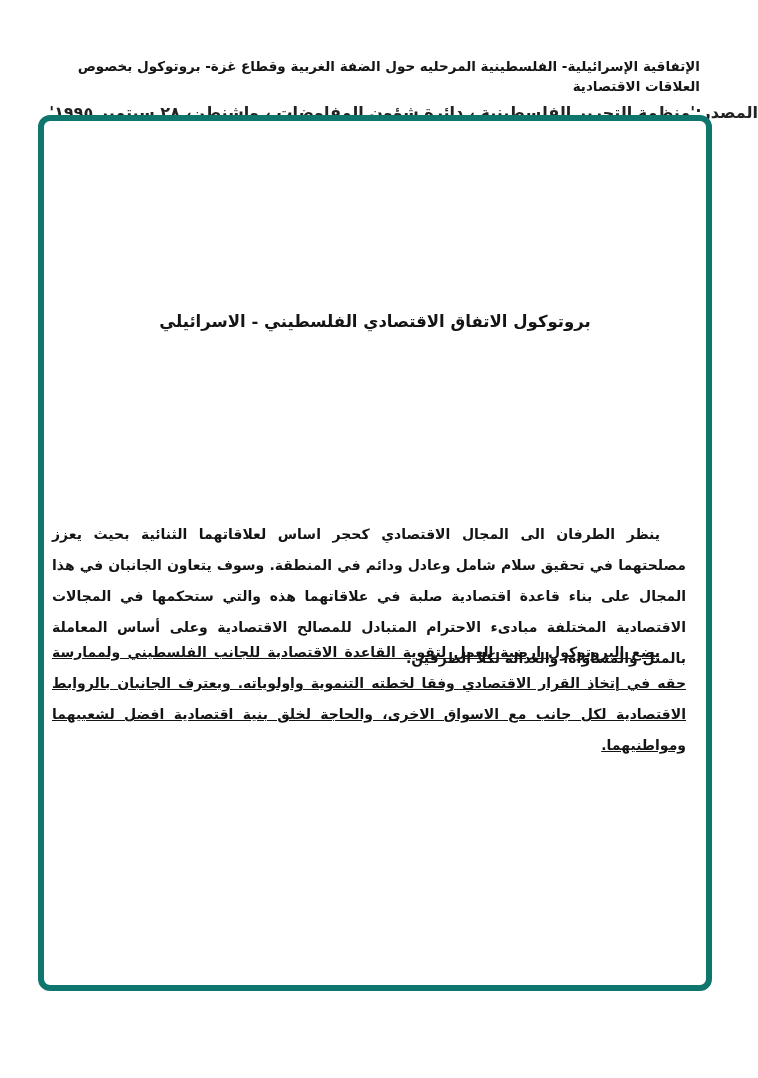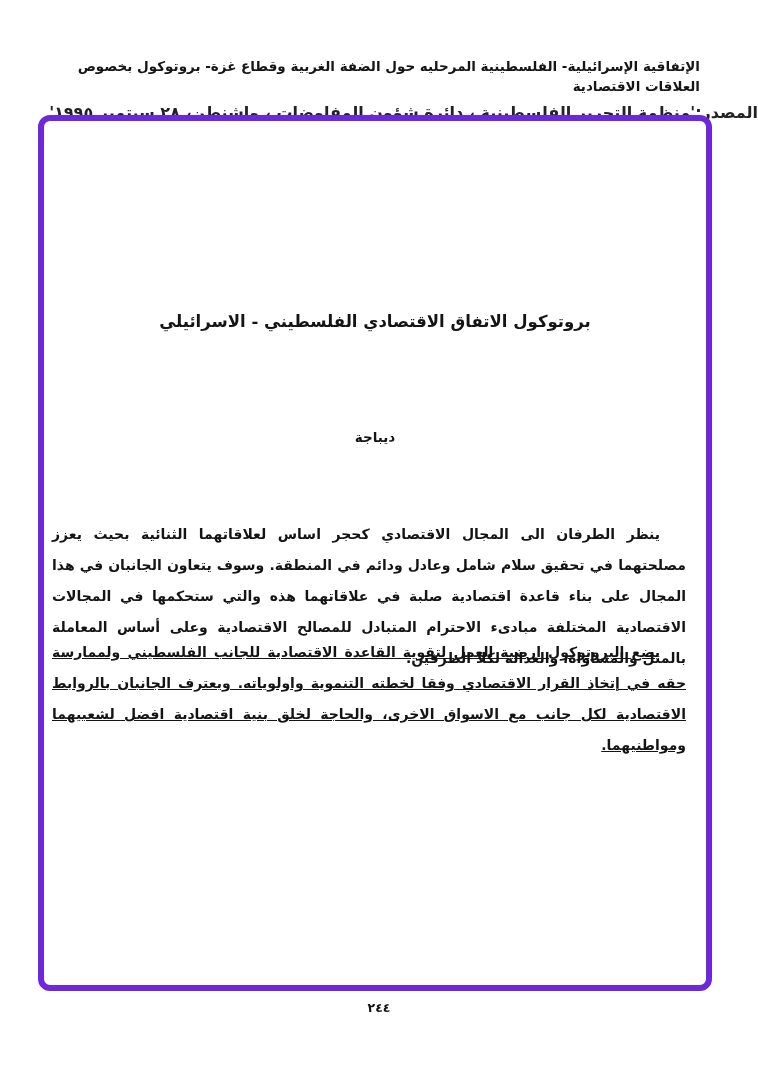--- a/index.html
+++ b/index.html
@@ -38,21 +38,21 @@
     font-size: 16px;
     font-weight: bold;
     color: #222222;
   }
   .green-frame {
     position: absolute;
     left: 38px;
     top: 115px;
     width: 674px;
     height: 876px;
-    border: 6px solid #6d28d9;
+    border: 6px solid #0f766e;
     border-radius: 12px;
     background: #ffffff;
   }
   .doc-title {
     position: absolute;
     top: 191px;
     left: 0;
     right: 0;
     text-align: center;
     direction: rtl;
@@ -104,22 +104,20 @@
 <div class="page">
 
   <header class="doc-header">
     <div class="doc-header-title">الإتفاقية الإسرائيلية- الفلسطينية المرحليه حول الضفة الغربية وقطاع غزة- بروتوكول بخصوص العلاقات الاقتصادية</div>
     <div class="doc-source-line">المصدر:'منظمة التحرير الفلسطينية ، دائرة شؤون المفاوضات ، واشنطن، ٢٨ سبتمبر ١٩٩٥'</div>
   </header>
 
   <section class="green-frame">
     <h1 class="doc-title">بروتوكول الاتفاق الاقتصادي الفلسطيني - الاسرائيلي</h1>
 
-    <h2 class="section-heading">ديباجة</h2>
 
     <p class="body-para p1">ينظر الطرفان الى المجال الاقتصادي كحجر اساس لعلاقاتهما الثنائية بحيث يعزز مصلحتهما في تحقيق سلام شامل وعادل ودائم في المنطقة. وسوف يتعاون الجانبان في هذا المجال على بناء قاعدة اقتصادية صلبة في علاقاتهما هذه والتي ستحكمها في المجالات الاقتصادية المختلفة مبادىء الاحترام المتبادل للمصالح الاقتصادية وعلى أساس المعاملة بالمثل والمساواة، والعدالة لكلا الطرفين.</p>
 
     <p class="body-para p2">يضع البروتوكول ارضية العمل لتقوية القاعدة الاقتصادية للجانب الفلسطيني ولممارسة حقه في إتخاذ القرار الاقتصادي وفقا لخطته التنموية واولوياته. ويعترف الجانبان بالروابط الاقتصادية لكل جانب مع الاسواق الاخرى، والحاجة لخلق بنية اقتصادية افضل لشعبيهما ومواطنيهما.</p>
   </section>
 
-  <div class="page-number">٢٤٤</div>
 
 </div>
 
 </body></html>

